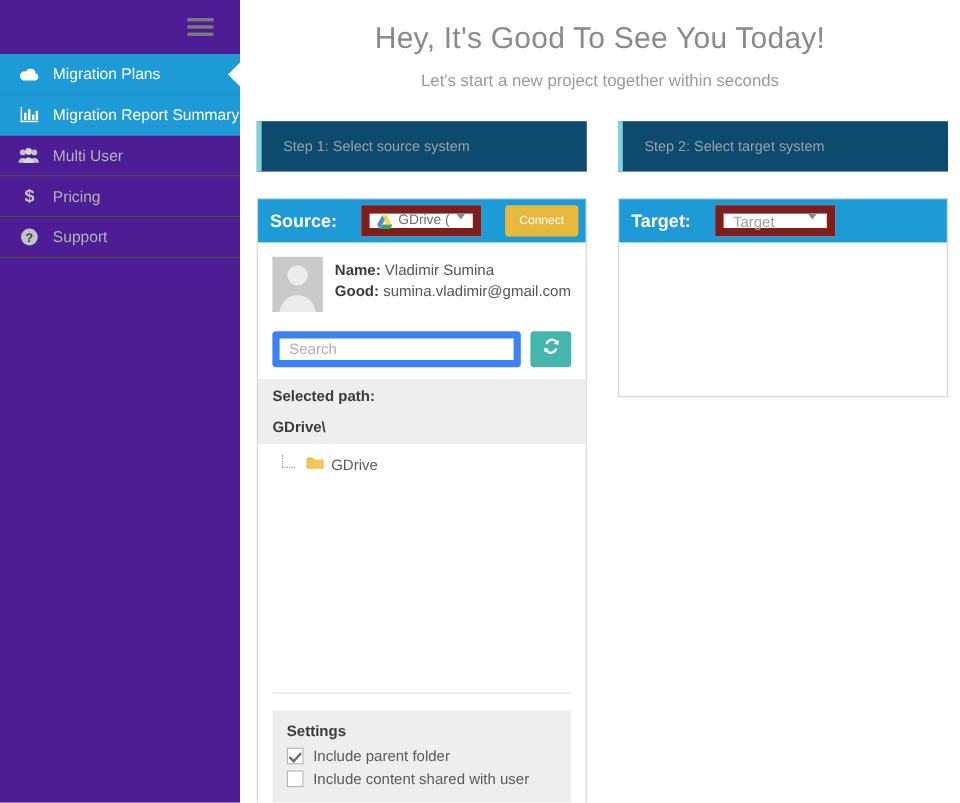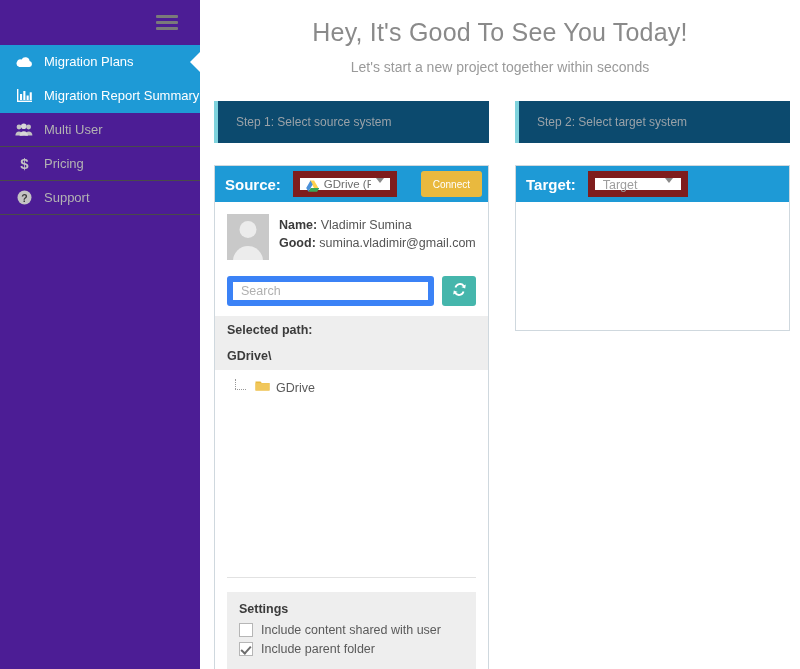--- a/index.html
+++ b/index.html
@@ -98,21 +98,21 @@
   .panel {
     margin-top: 22px;
     border: 1px solid #cfd8de;
     background: #ffffff;
   }
   .panel-head {
     background: #1e9ad6;
     height: 36px;
     display: flex; align-items: center;
     padding: 0 6px 0 10px;
-    gap: 12px;
+    gap: 20px;
   }
   .panel-head .ph-label {
     color: #ffffff; font-weight: bold; font-size: 15px;
     white-space: nowrap;
   }
 
   .dropdown {
     background: #ffffff;
     border: 7px solid #7f1d1d;
     border-radius: 0;
@@ -436,27 +436,27 @@
               </div>
               <div class="tree-spacer"></div>
             </div>
 
             <div class="panel-divider"></div>
 
             <div class="settings-box">
               <div class="settings-title">Settings</div>
 
               <div class="setting-row">
+                <span class="cbox checked"></span>
+                <span>Include parent folder</span>
+              </div>
+
+              <div class="setting-row">
                 <span class="cbox"></span>
                 <span>Include content shared with user</span>
-              </div>
-
-              <div class="setting-row">
-                <span class="cbox checked"></span>
-                <span>Include parent folder</span>
               </div>
             </div>
 
           </div>
         </div>
       </div>
 
       <div class="col">
 
         <div class="step-bar">

